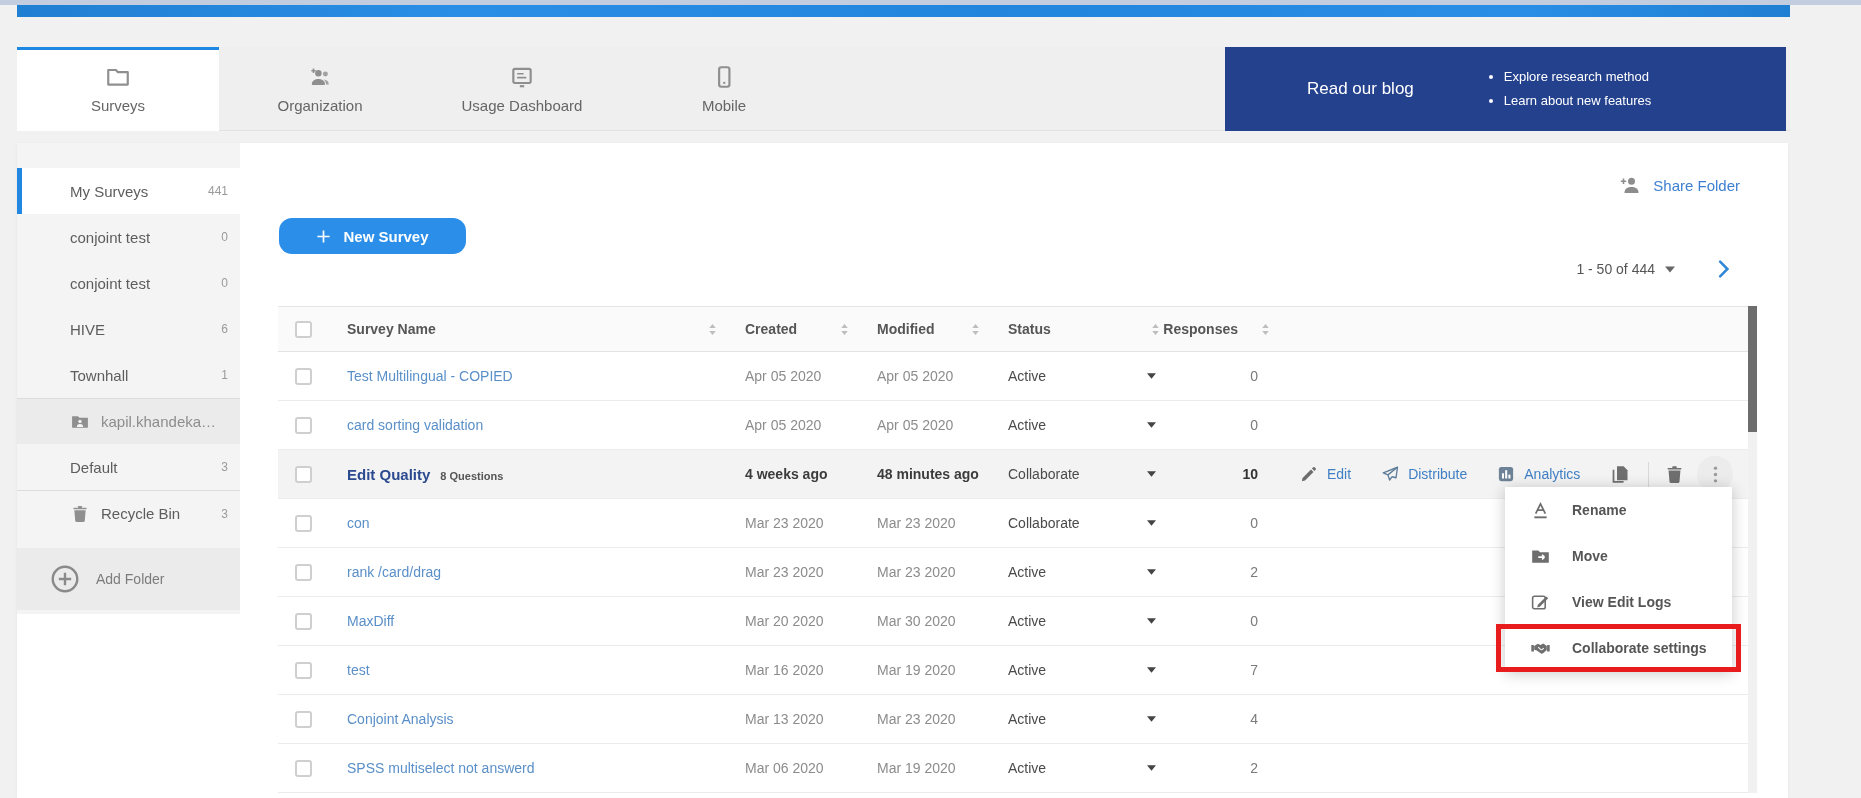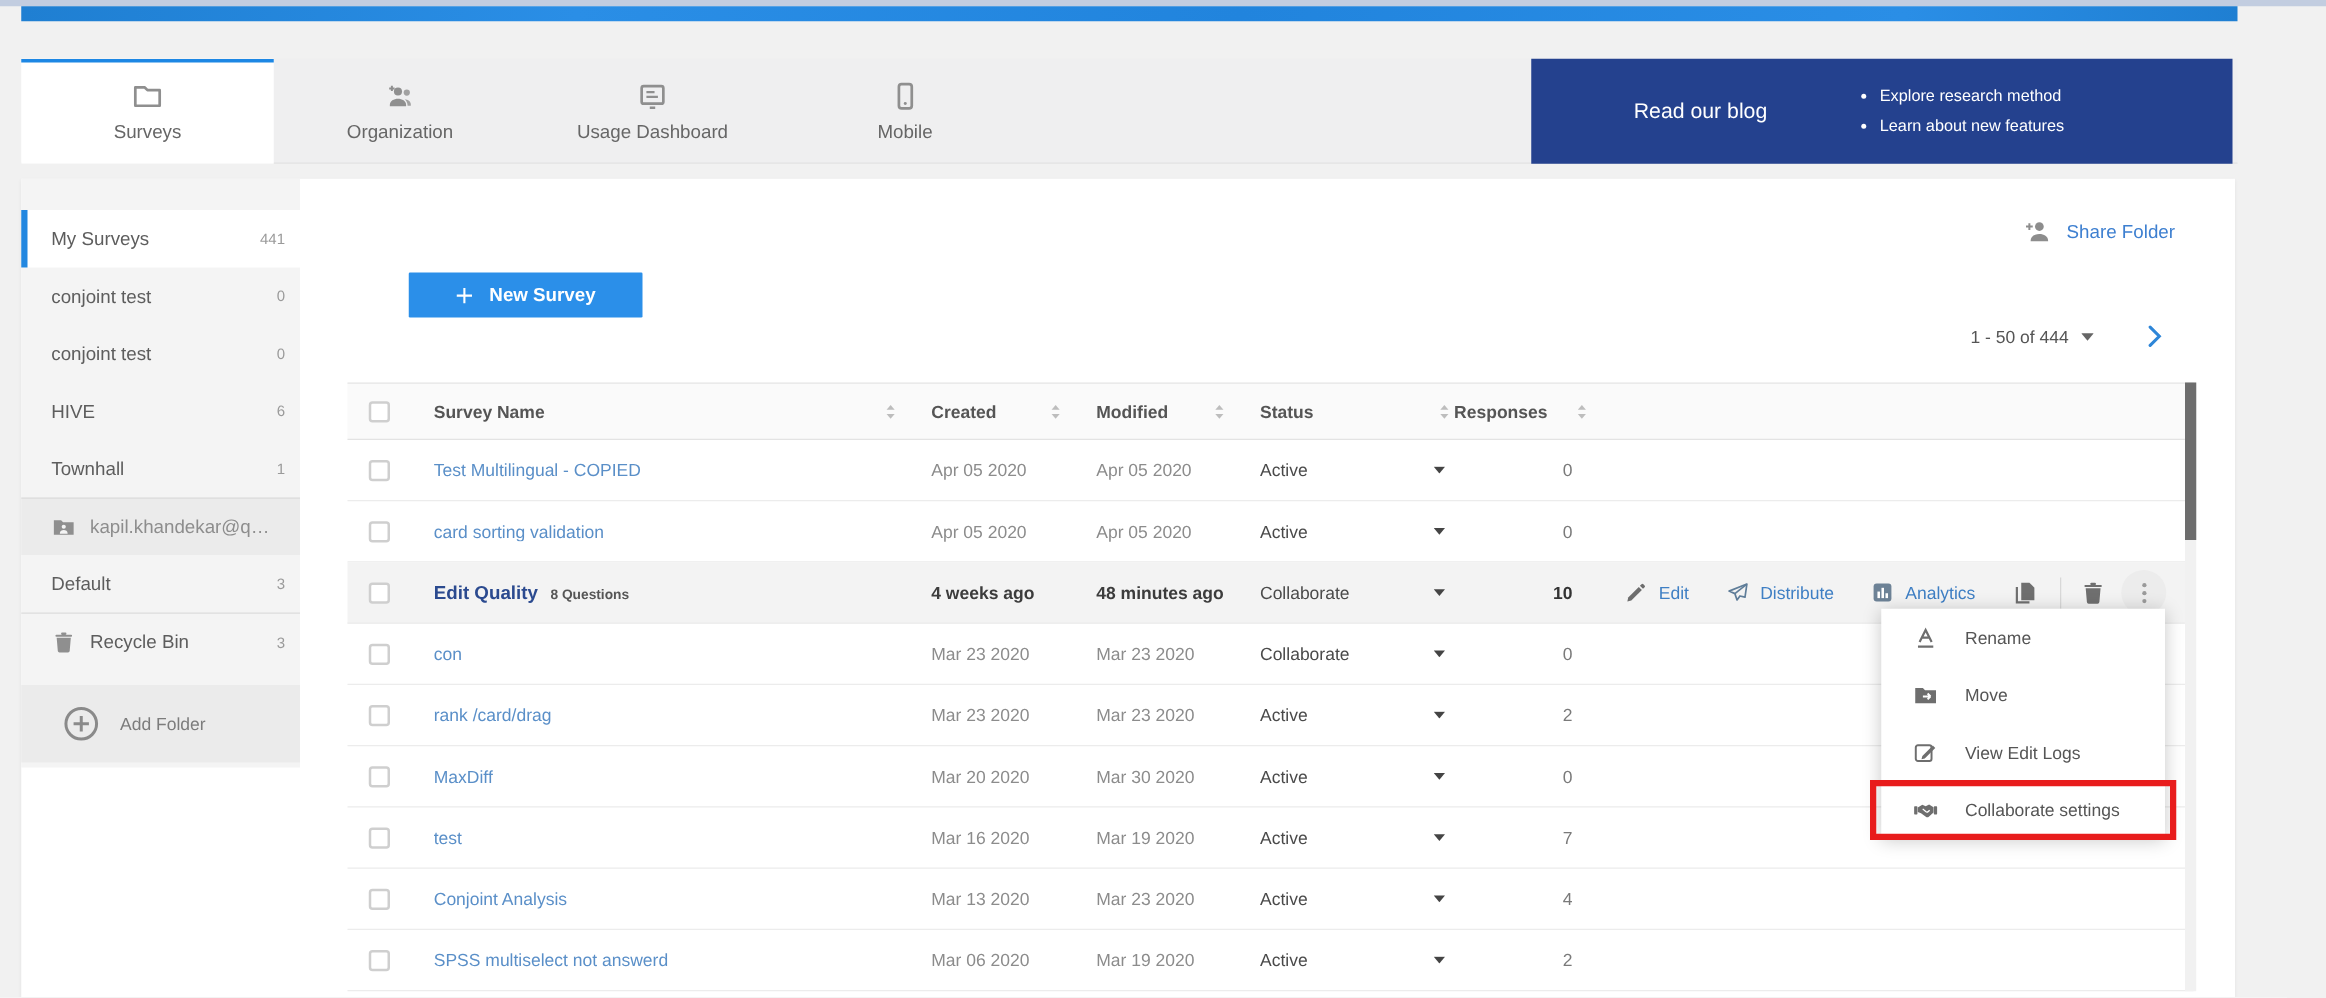--- a/index.html
+++ b/index.html
@@ -27,21 +27,21 @@
   .banner-bullets { margin-left:72px; list-style:disc; padding-left:18px; color:#fff; }
   .banner-bullets li { font-size:13px; line-height:24px; }
 
   
   .panel { position:absolute; left:17px; top:143px; width:1771px; height:655px; background:#fff;
            box-shadow:0 1px 3px rgba(0,0,0,.06); }
 
   
   .sidebar { position:absolute; left:0; top:0; width:223px; height:471px; background:#f4f4f4; }
   .side-gap { height:25px; }
-  .side-item { height:46px; display:flex; align-items:center; padding:0 12px 0 24px;
+  .side-item { height:46px; display:flex; align-items:center; padding:0 12px 0 53px;
                font-size:15px; color:#5d5d5d; cursor:pointer; }
   .side-item.active { background:#fff; box-shadow:inset 5px 0 0 #2287e0; }
   .side-item.sect { border-top:1px solid #dcdcdc; }
   .side-item.muted { background:#ebebeb; color:#8d8d8d; }
   .s-icon { width:20px; height:20px; margin-right:11px; flex:none; color:#8f8f8f; }
   .s-icon svg { width:100%; height:100%; display:block; }
   .s-label { flex:1; white-space:nowrap; overflow:hidden; text-overflow:ellipsis; }
   .s-count { font-size:12px; color:#9a9a9a; margin-left:8px; }
   .add-folder { margin-top:12px; height:62px; background:#ebebeb; display:flex; align-items:center;
                 padding-left:32px; gap:15px; color:#7c7c7c; font-size:14px; cursor:pointer; }
@@ -49,23 +49,23 @@
   .add-folder .af-icon svg { width:100%; height:100%; }
 
   
   .share-folder { position:absolute; right:48px; top:30px; display:flex; align-items:center; gap:11px;
                   cursor:pointer; }
   .share-folder .sf-icon { width:24px; height:24px; color:#8d8d8d; }
   .share-folder .sf-icon svg { width:100%; height:100%; }
   .share-folder .sf-label { font-size:15px; color:#3d7fd0; }
 
   .new-survey { position:absolute; left:262px; top:75px; width:187px; height:36px; background:#2b8fe9;
-                border:none; border-radius:1px; color:#fff; font-size:15px; font-weight:700;
+                border:none; border-radius:13px; color:#fff; font-size:15px; font-weight:700;
                 font-family:inherit; display:flex; align-items:center; justify-content:center; gap:12px;
-                cursor:pointer;margin-left:48px; }
+                cursor:pointer; }
   .new-survey .ns-plus { width:15px; height:15px; color:#fff; }
   .new-survey .ns-plus svg { width:100%; height:100%; }
 
   .pagination { position:absolute; right:58px; top:117px; display:flex; align-items:center; }
   .pag-range { font-size:14px; color:#555; }
   .pag-caret { width:10px; height:7px; color:#666; margin-left:10px; cursor:pointer; }
   .pag-caret svg { width:100%; height:100%; display:block; }
   .pag-next { width:13px; height:18px; color:#2e86d8; margin-left:42px; cursor:pointer; }
   .pag-next svg { width:100%; height:100%; display:block; }
 
@@ -113,21 +113,21 @@
   .more-btn svg { width:5px; height:17px; display:block; }
 
   
   .vscroll { position:absolute; left:1731px; top:163px; width:9px; height:487px; background:#f1f1f1; }
   .vthumb { width:9px; height:126px; background:#6d6d6d; cursor:grab; }
 
   
   .menu { position:absolute; left:1505px; top:487px; width:227px; background:#fff; z-index:10;
           box-shadow:0 2px 14px rgba(0,0,0,.22); }
   .menu-item { height:46px; display:flex; align-items:center; padding-left:25px; gap:21px;
-               color:#555; font-size:14px; cursor:pointer; position:relative; }
+               color:#555; font-size:14px; cursor:pointer; position:relative;font-weight:bold; }
   .m-icon { width:21px; height:21px; color:#6e6e6e; flex:none; }
   .m-icon svg { width:100%; height:100%; display:block; }
   .menu-item.hl::after { content:""; position:absolute; left:-9px; right:-9px; top:-1px; bottom:-1px;
                          border:5px solid #e81c1c; pointer-events:none; }
 </style>
 </head>
 <body>
 
 <div id="app">
 

